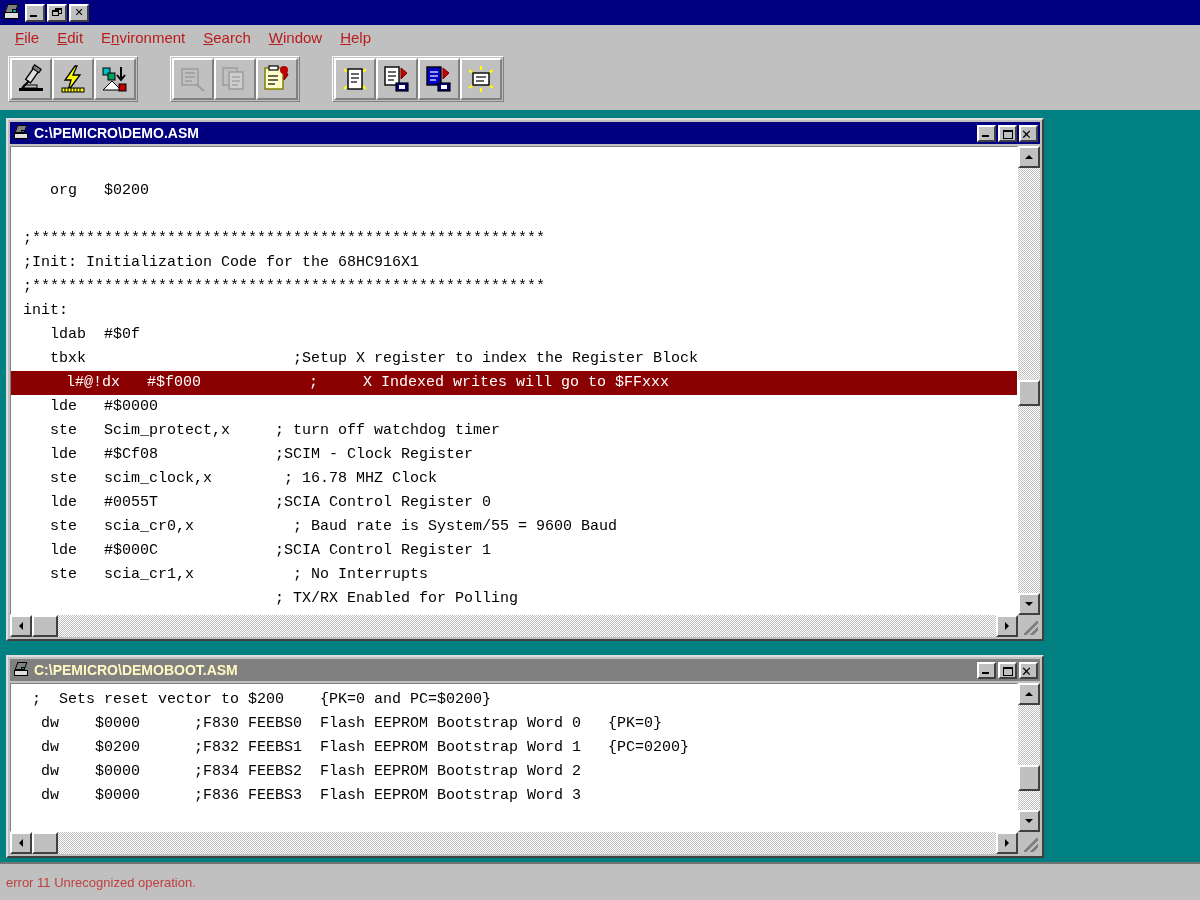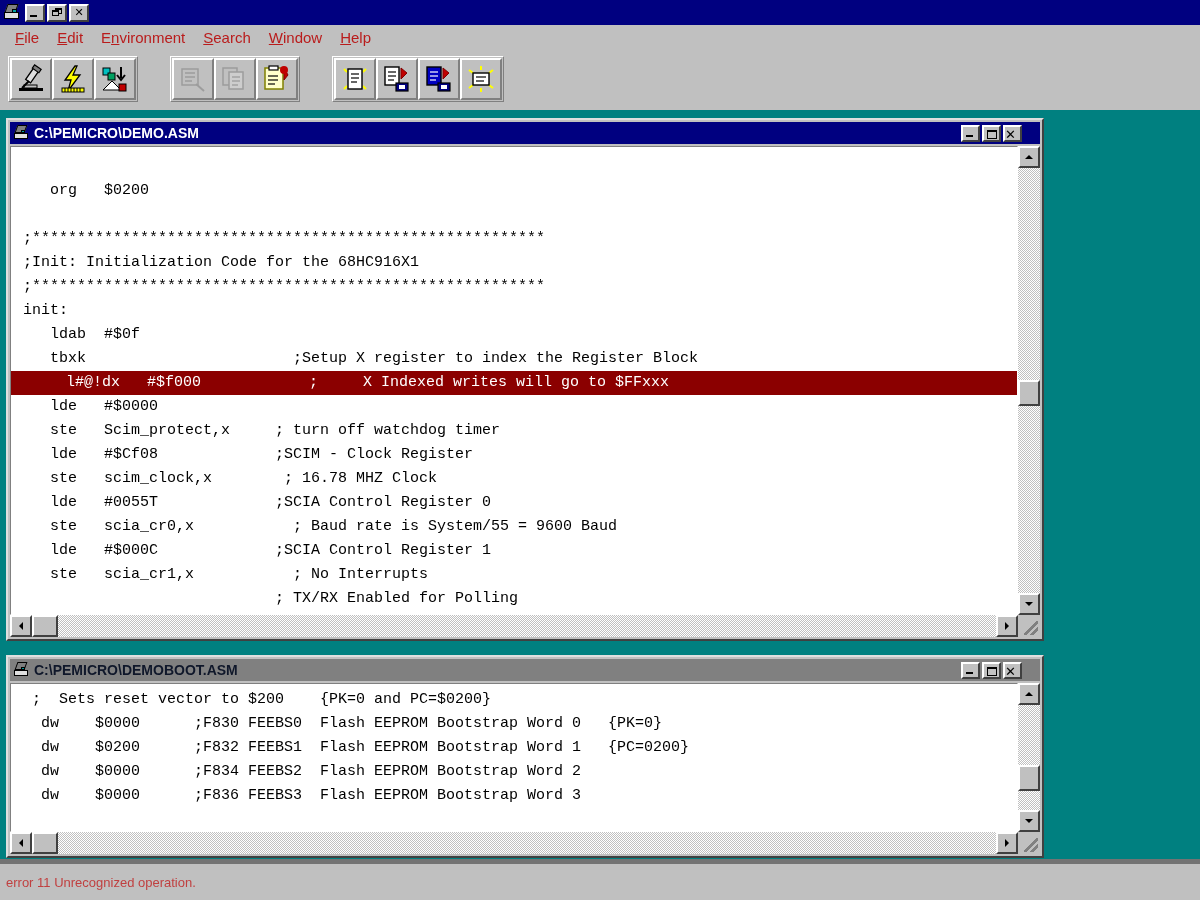--- a/index.html
+++ b/index.html
@@ -200,36 +200,36 @@
     border-right: 2px solid #404040;
     border-bottom: 2px solid #404040;
     box-sizing: border-box;
     display: flex;
     flex-direction: column;
   }
   .child-title {
     height: 22px;
     display: flex;
     align-items: center;
-    padding: 0 18px 0 3px;
+    padding: 0 2px 0 3px;
     margin: 2px 2px 0 2px;
     flex: none;
   }
   .child-title.active { background: #000080; }
   .child-title.inactive { background: #808080; }
   .child-title .ct-text {
     flex: 1;
     font-weight: bold;
     font-size: 14px;
     white-space: nowrap;
     overflow: hidden;
     margin-left: 4px;
   }
   .child-title.active .ct-text { color: #ffffff; }
-  .child-title.inactive .ct-text { color: #0f172a; }
+  .child-title.inactive .ct-text { color: #fef9c3; }
   .ct-icon { width: 17px; height: 16px; position: relative; flex: none; }
 
   .child-body {
     flex: 1;
     display: flex;
     min-height: 0;
     margin: 2px 2px 0 2px;
   }
   .editor-wrap {
     flex: 1;
@@ -345,21 +345,21 @@
   }
 
   
   .statusbar {
     height: 36px;
     background: #c0c0c0;
     display: flex;
     align-items: center;
     padding-left: 6px;
     flex: none;
-    border-top: 5px solid #737373;
+    border-top: 2px solid #737373;
   }
   .status-text {
     color: #c04040;
     font-size: 13px;
     font-family: "Liberation Sans", sans-serif;
   }
 </style>
 </head>
 <body>
 

